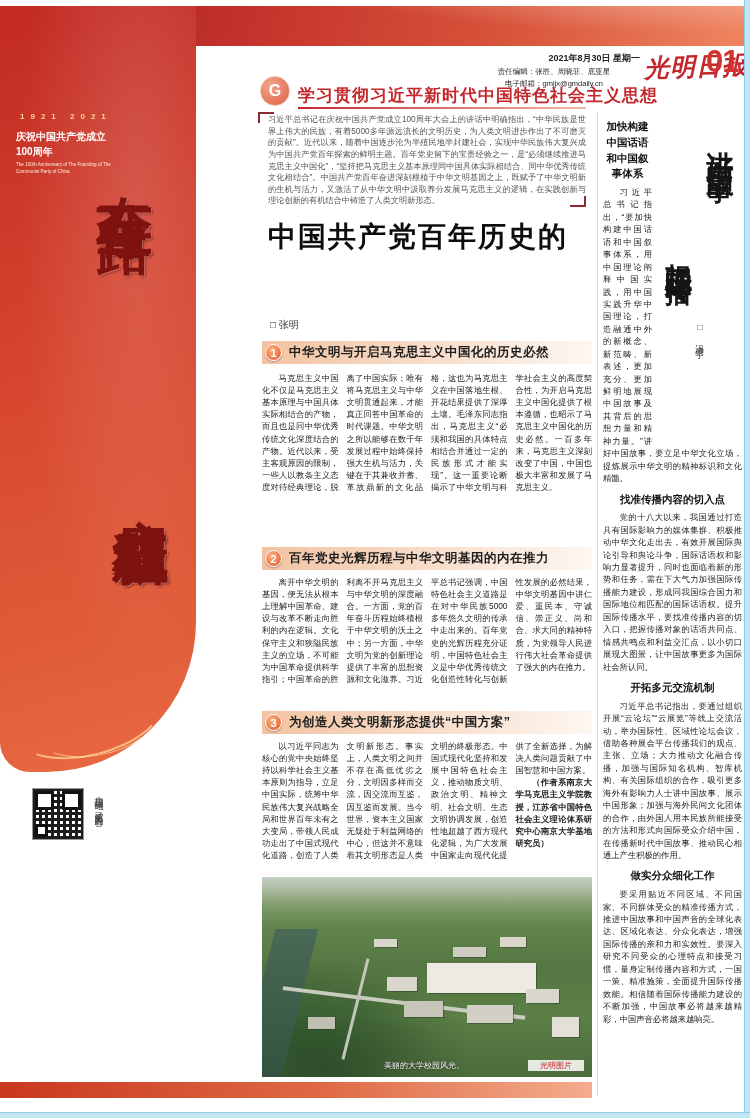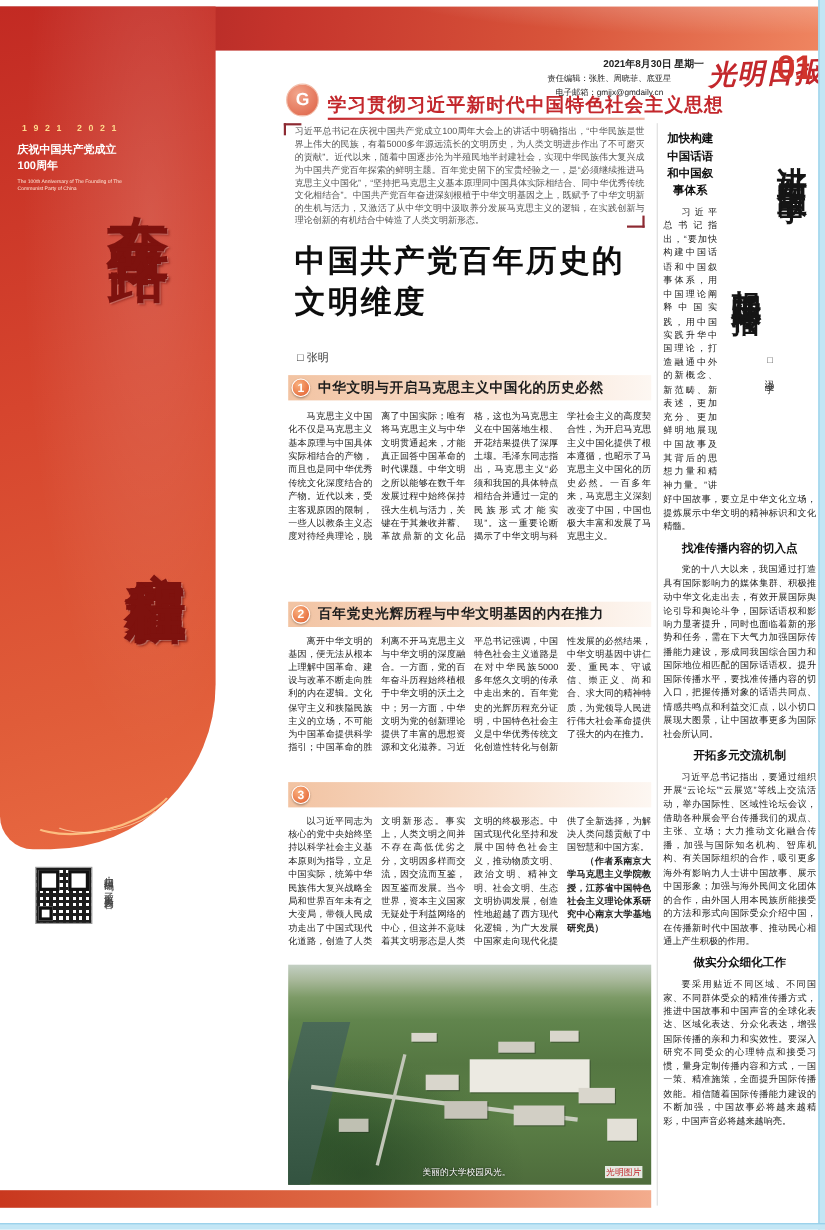--- a/index.html
+++ b/index.html
@@ -113,21 +113,21 @@
   .bld.b2 { left:43%; top:62%; width:12%; height:8%; background:#c7c4ba; }
   .bld.b3 { left:62%; top:64%; width:14%; height:9%; background:#d2cfc5; }
   .bld.b4 { left:80%; top:56%; width:10%; height:7%; }
   .bld.b5 { left:58%; top:35%; width:10%; height:5%; background:#cfccc2; }
   .bld.b6 { left:72%; top:30%; width:8%; height:5%; }
   .bld.b7 { left:14%; top:70%; width:8%; height:6%; background:#bfc0b2; }
   .bld.b8 { left:88%; top:70%; width:8%; height:10%; background:#e3e0d7; }
   .bld.b9 { left:34%; top:31%; width:7%; height:4%; }
   .photo-caption { position:absolute; left:37%; bottom:6px; font-size:8px; color:#fff; text-shadow:0 0 2px #000; }
   .photo-credit { position:absolute; right:8px; bottom:6px; font-size:8px; color:#c3272c;
-    background:rgba(255,255,255,.85); padding:0 1px; }
+    background:rgba(255,255,255,.85); padding:0 12px; }
 
   
   .bottom-strip { position:absolute; left:0; top:1082px; width:592px; height:16px;
     background:linear-gradient(90deg,#c9381f,#df6a45 55%,#f3ac8d); }
 
   .col-divider { position:absolute; left:597px; top:112px; width:1px; height:984px; background:#dcdcdc; }
 
   
   .right-col { position:absolute; left:603px; top:112px; width:139px; height:985px; overflow:hidden;
     font-size:8.3px; line-height:1.5; text-align:justify; color:#232323; }
@@ -173,21 +173,20 @@
   <div class="g-badge">G</div>
   <div class="ribbon-title">学习贯彻习近平新时代中国特色社会主义思想</div>
   <div class="title-rule"></div>
 
   <div class="q-mark-tl"></div>
   <div class="q-mark-br"></div>
   <div class="quote">习近平总书记在庆祝中国共产党成立100周年大会上的讲话中明确指出，“中华民族是世界上伟大的民族，有着5000多年源远流长的文明历史，为人类文明进步作出了不可磨灭的贡献”。近代以来，随着中国逐步沦为半殖民地半封建社会，实现中华民族伟大复兴成为中国共产党百年探索的鲜明主题。百年党史留下的宝贵经验之一，是“必须继续推进马克思主义中国化”，“坚持把马克思主义基本原理同中国具体实际相结合、同中华优秀传统文化相结合”。中国共产党百年奋进深刻根植于中华文明基因之上，既赋予了中华文明新的生机与活力，又激活了从中华文明中汲取养分发展马克思主义的逻辑，在实践创新与理论创新的有机结合中铸造了人类文明新形态。</div>
 
   <div class="headline">
     <div>中国共产党百年历史的</div>
-    <div>文明维度</div>
   </div>
   <div class="byline">□ 张明</div>
 
   <div class="section-bar" id="bar1">
     <span class="sec-num">1</span>
     <span class="sec-title">中华文明与开启马克思主义中国化的历史必然</span>
   </div>
   <div class="section-body" id="body1">
     <p>马克思主义中国化不仅是马克思主义基本原理与中国具体实际相结合的产物，而且也是同中华优秀传统文化深度结合的产物。近代以来，受主客观原因的限制，一些人以教条主义态度对待经典理论，脱离了中国实际；唯有将马克思主义与中华文明贯通起来，才能真正回答中国革命的时代课题。中华文明之所以能够在数千年发展过程中始终保持强大生机与活力，关键在于其兼收并蓄、革故鼎新的文化品格，这也为马克思主义在中国落地生根、开花结果提供了深厚土壤。毛泽东同志指出，马克思主义“必须和我国的具体特点相结合并通过一定的民族形式才能实现”。这一重要论断揭示了中华文明与科学社会主义的高度契合性，为开启马克思主义中国化提供了根本遵循，也昭示了马克思主义中国化的历史必然。一百多年来，马克思主义深刻改变了中国，中国也极大丰富和发展了马克思主义。</p>
   </div>
@@ -195,20 +194,21 @@
   <div class="section-bar" id="bar2">
     <span class="sec-num">2</span>
     <span class="sec-title">百年党史光辉历程与中华文明基因的内在推力</span>
   </div>
   <div class="section-body" id="body2">
     <p>离开中华文明的基因，便无法从根本上理解中国革命、建设与改革不断走向胜利的内在逻辑。文化保守主义和狭隘民族主义的立场，不可能为中国革命提供科学指引；中国革命的胜利离不开马克思主义与中华文明的深度融合。一方面，党的百年奋斗历程始终植根于中华文明的沃土之中；另一方面，中华文明为党的创新理论提供了丰富的思想资源和文化滋养。习近平总书记强调，中国特色社会主义道路是在对中华民族5000多年悠久文明的传承中走出来的。百年党史的光辉历程充分证明，中国特色社会主义是中华优秀传统文化创造性转化与创新性发展的必然结果，中华文明基因中讲仁爱、重民本、守诚信、崇正义、尚和合、求大同的精神特质，为党领导人民进行伟大社会革命提供了强大的内在推力。</p>
   </div>
 
   <div class="section-bar" id="bar3">
     <span class="sec-num">3</span>
+    <span class="sec-title">为创造人类文明新形态提供“中国方案”</span>
   </div>
   <div class="section-body" id="body3">
     <p>以习近平同志为核心的党中央始终坚持以科学社会主义基本原则为指导，立足中国实际，统筹中华民族伟大复兴战略全局和世界百年未有之大变局，带领人民成功走出了中国式现代化道路，创造了人类文明新形态。事实上，人类文明之间并不存在高低优劣之分，文明因多样而交流，因交流而互鉴，因互鉴而发展。当今世界，资本主义国家无疑处于利益网络的中心，但这并不意味着其文明形态是人类文明的终极形态。中国式现代化坚持和发展中国特色社会主义，推动物质文明、政治文明、精神文明、社会文明、生态文明协调发展，创造性地超越了西方现代化逻辑，为广大发展中国家走向现代化提供了全新选择，为解决人类问题贡献了中国智慧和中国方案。</p>
     <p class="attribution">（作者系南京大学马克思主义学院教授，江苏省中国特色社会主义理论体系研究中心南京大学基地研究员）</p>
   </div>
 
   <div class="photo">
     <div class="river"></div>
     <div class="road1"></div>
     <div class="road2"></div>

